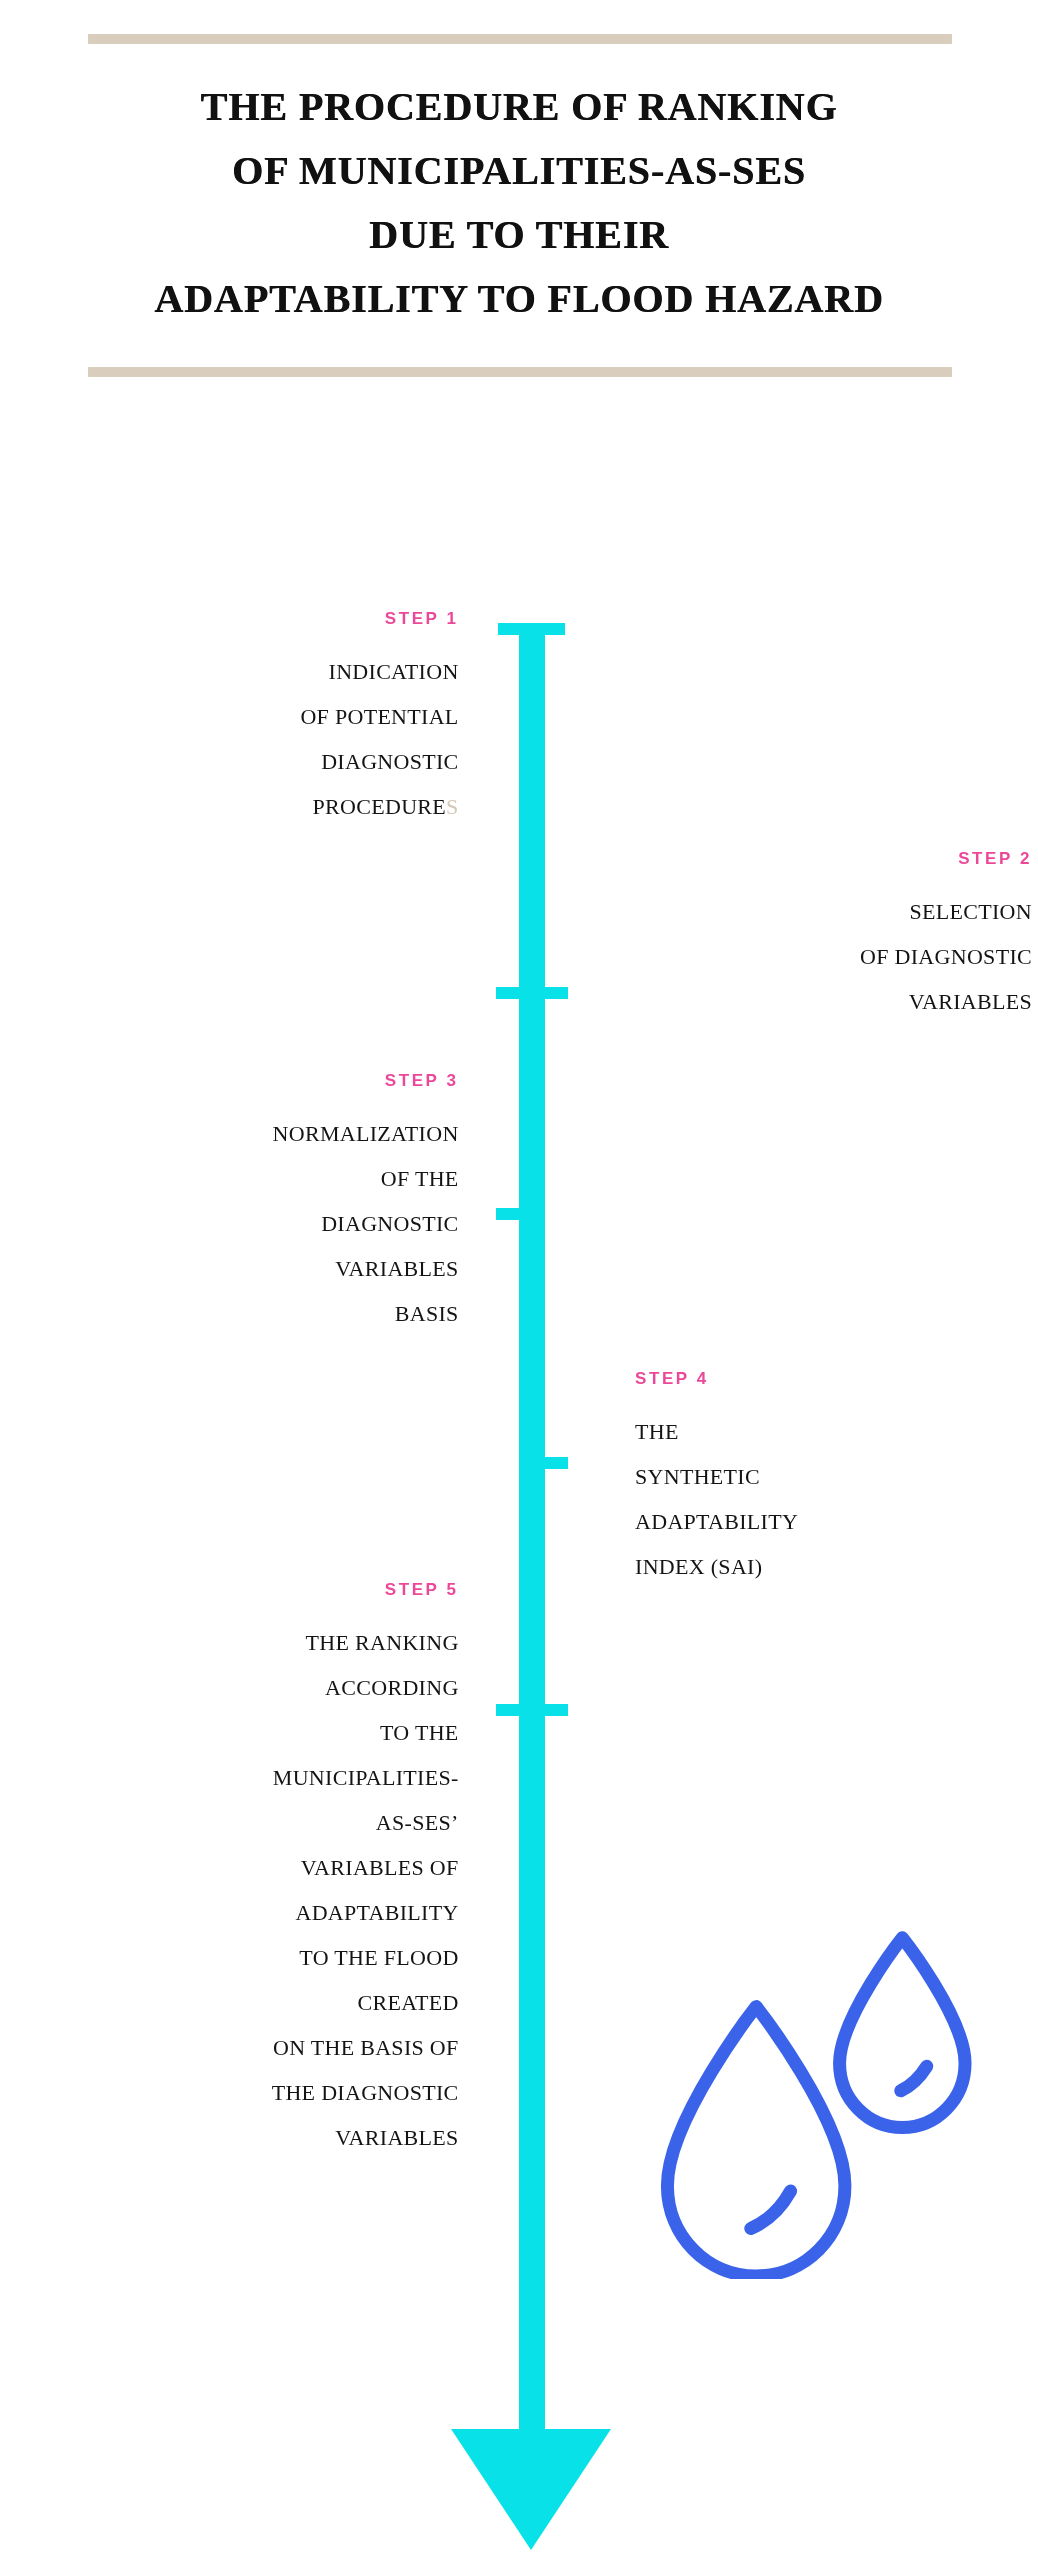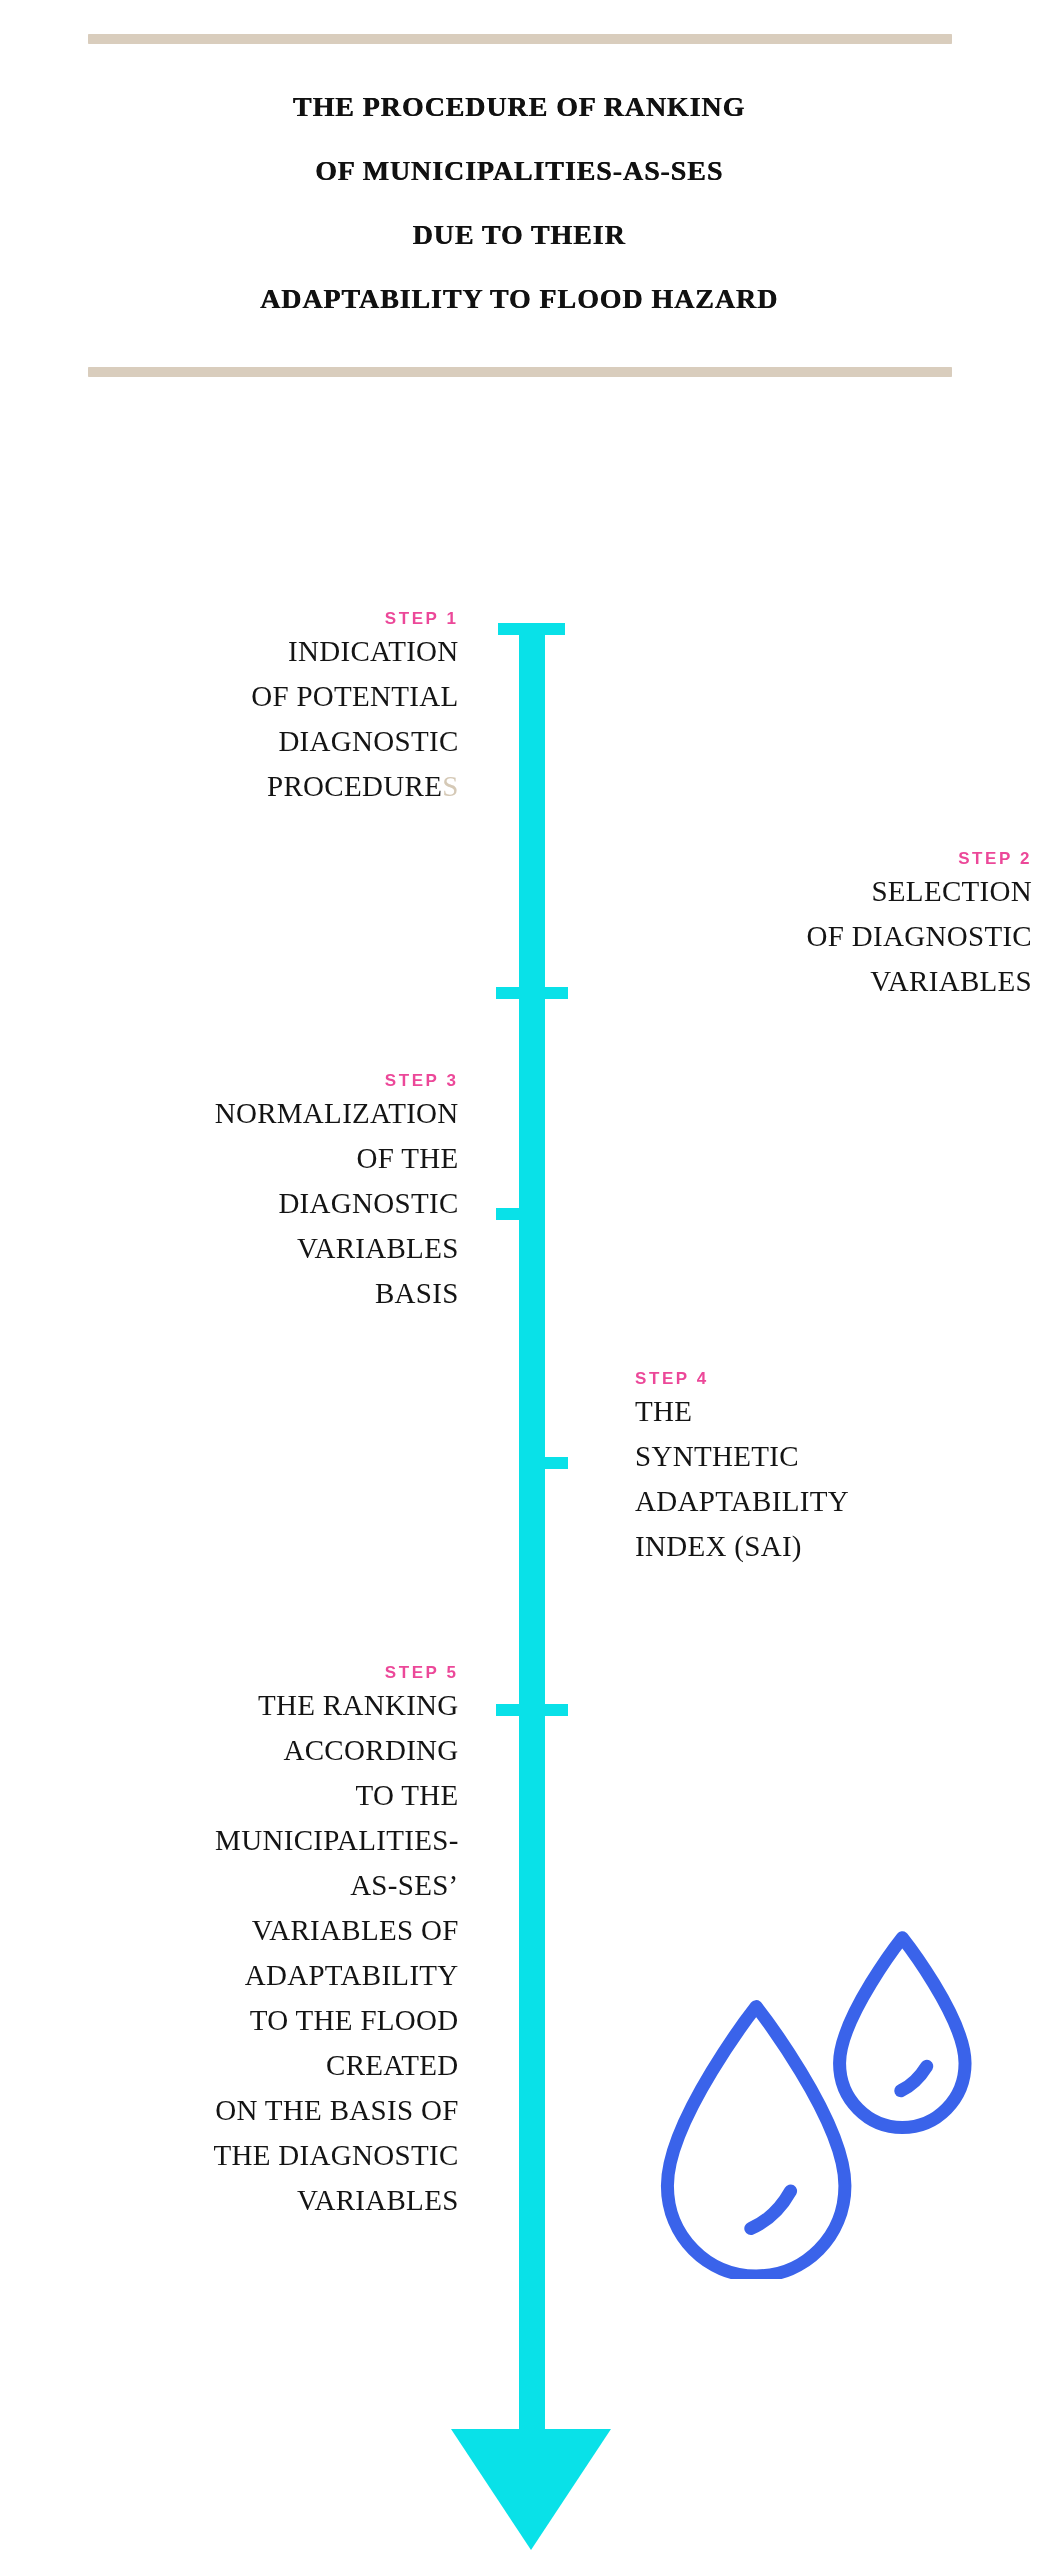--- a/index.html
+++ b/index.html
@@ -35,21 +35,21 @@
   #title-block {
     position: absolute;
     left: 38px;
     top: 75px;
     width: 962px;
     text-align: center;
   }
   .title-line {
     font-family: "Liberation Serif", "DejaVu Serif", serif;
     font-weight: 700;
-    font-size: 28px;
+    font-size: 40px;
     line-height: 64px;
     letter-spacing: 0.9px;
     color: #111111;
     white-space: nowrap;
     text-shadow: 0.5px 0 0 #111111;
   }
 
   
   #timeline-shaft {
     position: absolute;
@@ -93,24 +93,25 @@
   .step-label {
     font-family: "Liberation Sans", "DejaVu Sans", sans-serif;
     font-weight: 700;
     font-size: 17px;
     letter-spacing: 2.6px;
     color: #ec4899;
   }
   .step-body {
     font-family: "Liberation Serif", "DejaVu Serif", serif;
     font-weight: 400;
-    font-size: 29px;
+    font-size: 22px;
     line-height: 45px;
     letter-spacing: 0.3px;
     color: #141414;
+    margin-top: 20px;
   }
   .side-left  { text-align: right; }
   .side-right { text-align: left;  }
 
   .tan-letter { color: #d5c9b6; }
 
   
   #droplets {
     position: absolute;
     left: 659px;
@@ -178,21 +179,21 @@
   <div class="step side-right" style="left:635px; top:1369px; width:398px;">
     <div class="step-label">STEP 4</div>
     <div class="step-body">
       <div>THE</div>
       <div>SYNTHETIC</div>
       <div>ADAPTABILITY</div>
       <div>INDEX (SAI)</div>
     </div>
   </div>
 
-  <div class="step side-left" style="left:7.6px; top:1663px; width:451px;">
+  <div class="step side-left" style="left:7.6px; top:1580px; width:451px;">
     <div class="step-label">STEP 5</div>
     <div class="step-body">
       <div>THE RANKING</div>
       <div>ACCORDING</div>
       <div>TO THE</div>
       <div>MUNICIPALITIES-</div>
       <div>AS-SES’</div>
       <div>VARIABLES OF</div>
       <div>ADAPTABILITY</div>
       <div>TO THE FLOOD</div>

